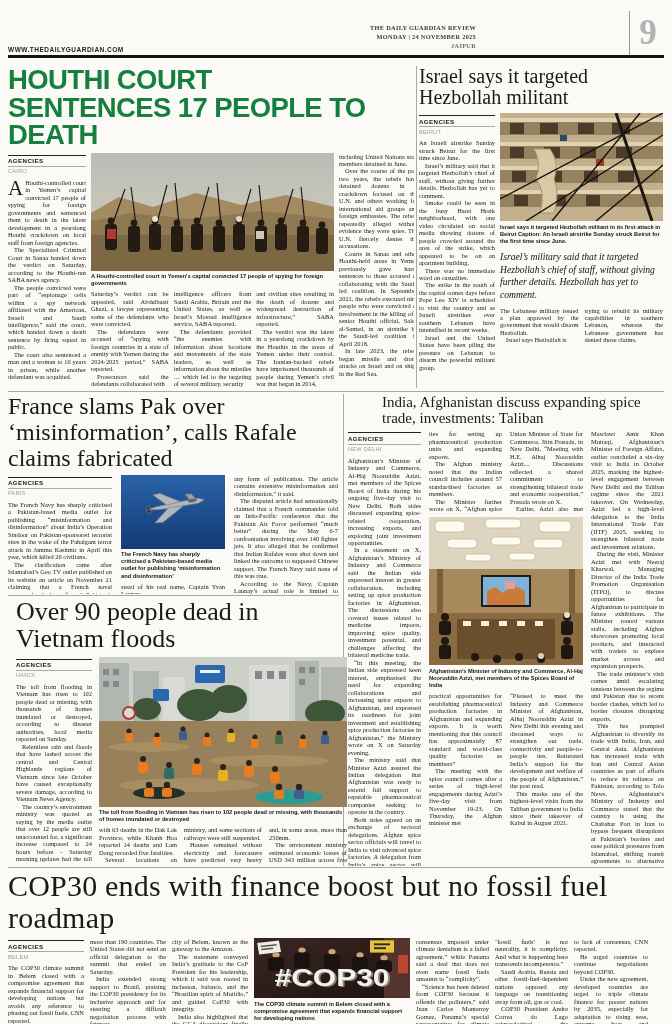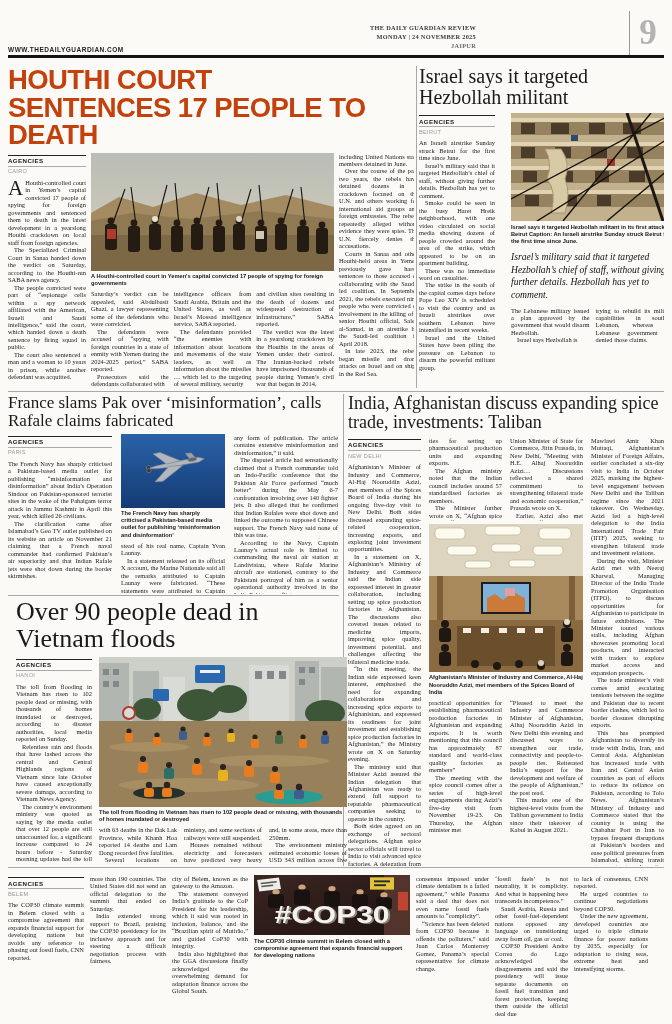--- a/index.html
+++ b/index.html
@@ -27,44 +27,44 @@
   .byline { font-family:"Liberation Sans",sans-serif; border-top:1.2px solid #222; padding-top:1.5px; margin:2px 0 4px; }
   .byline .ag { font-size:6.2px; font-weight:bold; letter-spacing:.4px; border-bottom:.6px solid #aaa; padding-bottom:1.5px; }
   .byline .ct { font-size:5.6px; color:#9a9a9a; padding-top:1.5px; letter-spacing:.3px; }
   .cap { font-family:"Liberation Sans",sans-serif; font-weight:bold; font-size:5.7px; line-height:1.25;
          margin-top:2.5px; color:#151515; }
   .photo { display:block; width:100%; }
   .photo svg { display:block; width:100%; height:100%; }
   .dropcap { float:left; font-size:21px; line-height:.82; padding:1px 2px 0 0; font-weight:normal; }
   .hl { margin:0; font-weight:normal; }
   .hl-sans { font-family:"Liberation Sans",sans-serif; font-weight:800; font-size:27.5px; line-height:1.0;
-             letter-spacing:-.6px; color:#c2410c; }
+             letter-spacing:-.6px; color:#15803d; }
   .vdiv { position:absolute; width:.7px; background:#a8a8a8; }
   .hdiv { position:absolute; height:.7px; background:#a8a8a8; }
   .pullquote { font-style:italic; font-size:9.6px; line-height:1.32; margin:6px 0 5px; color:#111; }
 
   
   #houthi { left:8px; top:66px; width:406px; height:322px; }
   #houthi .grid { display:grid; grid-template-columns:78px 243px 79px; gap:3px 5px; margin-top:4px; }
   #houthi .mid-sub { display:grid; grid-template-columns:1fr 1fr 1fr; gap:5px; margin-top:3px; }
 
   
   #israel { left:419px; top:66px; width:245px; height:322px; }
   #israel .hl { font-size:20px; line-height:1.05; }
-  #israel .grid { display:grid; grid-template-columns:76px 163px; gap:16px; margin-top:5px; }
+  #israel .grid { display:grid; grid-template-columns:76px 163px; gap:5px; margin-top:5px; }
   #israel .mini { display:grid; grid-template-columns:1fr 1fr; gap:6px; margin-top:2px; }
 
   
   #france { left:8px; top:394px; width:331px; height:200px; }
-  #france .hl { font-size:17px; line-height:1.08; }
+  #france .hl { font-size:24px; line-height:1.08; }
   #france .grid { display:grid; grid-template-columns:104px 104px 104px; gap:9px; margin-top:3px; }
 
   
   #indiaafghan { left:348px; top:394px; width:316px; height:472px; }
-  #indiaafghan .hl { font-size:18px; line-height:1.08; }
+  #indiaafghan .hl { font-size:15px; line-height:1.08;margin-left:34px; }
   #indiaafghan .grid { display:grid; grid-template-columns:73px 154px 73px; gap:8px; margin-top:4px; }
   #indiaafghan .mini { display:grid; grid-template-columns:1fr 1fr; gap:8px; }
 
   
   #vietnam { left:16px; top:598px; width:331px; height:266px; }
   #vietnam .hl { font-size:26px; line-height:1.05; }
   #vietnam .grid { display:grid; grid-template-columns:76px 248px; gap:7px; margin-top:4px; }
   #vietnam .mid-sub { display:grid; grid-template-columns:1fr 1fr 1fr; gap:7px; margin-top:3px; }
 
   
@@ -521,20 +521,21 @@
           <div class="bt">
             <p>and, in some areas, more than 250mm.</p>
             <p>The environment ministry estimated economic losses of USD 343 million across five provinces due to the floods, and authorities expect the figure to rise as assessments continue when floods have eased.</p>
           </div>
         </div>
       </div>
     </div>
   </div>
 
   <div class="article" id="cop30">
+    <h1 class="hl">COP30 ends with finance boost but no fossil fuel roadmap</h1>
     <div class="grid">
       <div class="bt">
         <div class="byline">
           <div class="ag">AGENCIES</div>
           <div class="ct">BELEM</div>
         </div>
         <p>The COP30 climate summit in Belem closed with a compromise agreement that expands financial support for developing nations but avoids any reference to phasing out fossil fuels, CNN reported.</p>
 
       </div>
       <div class="bt">

